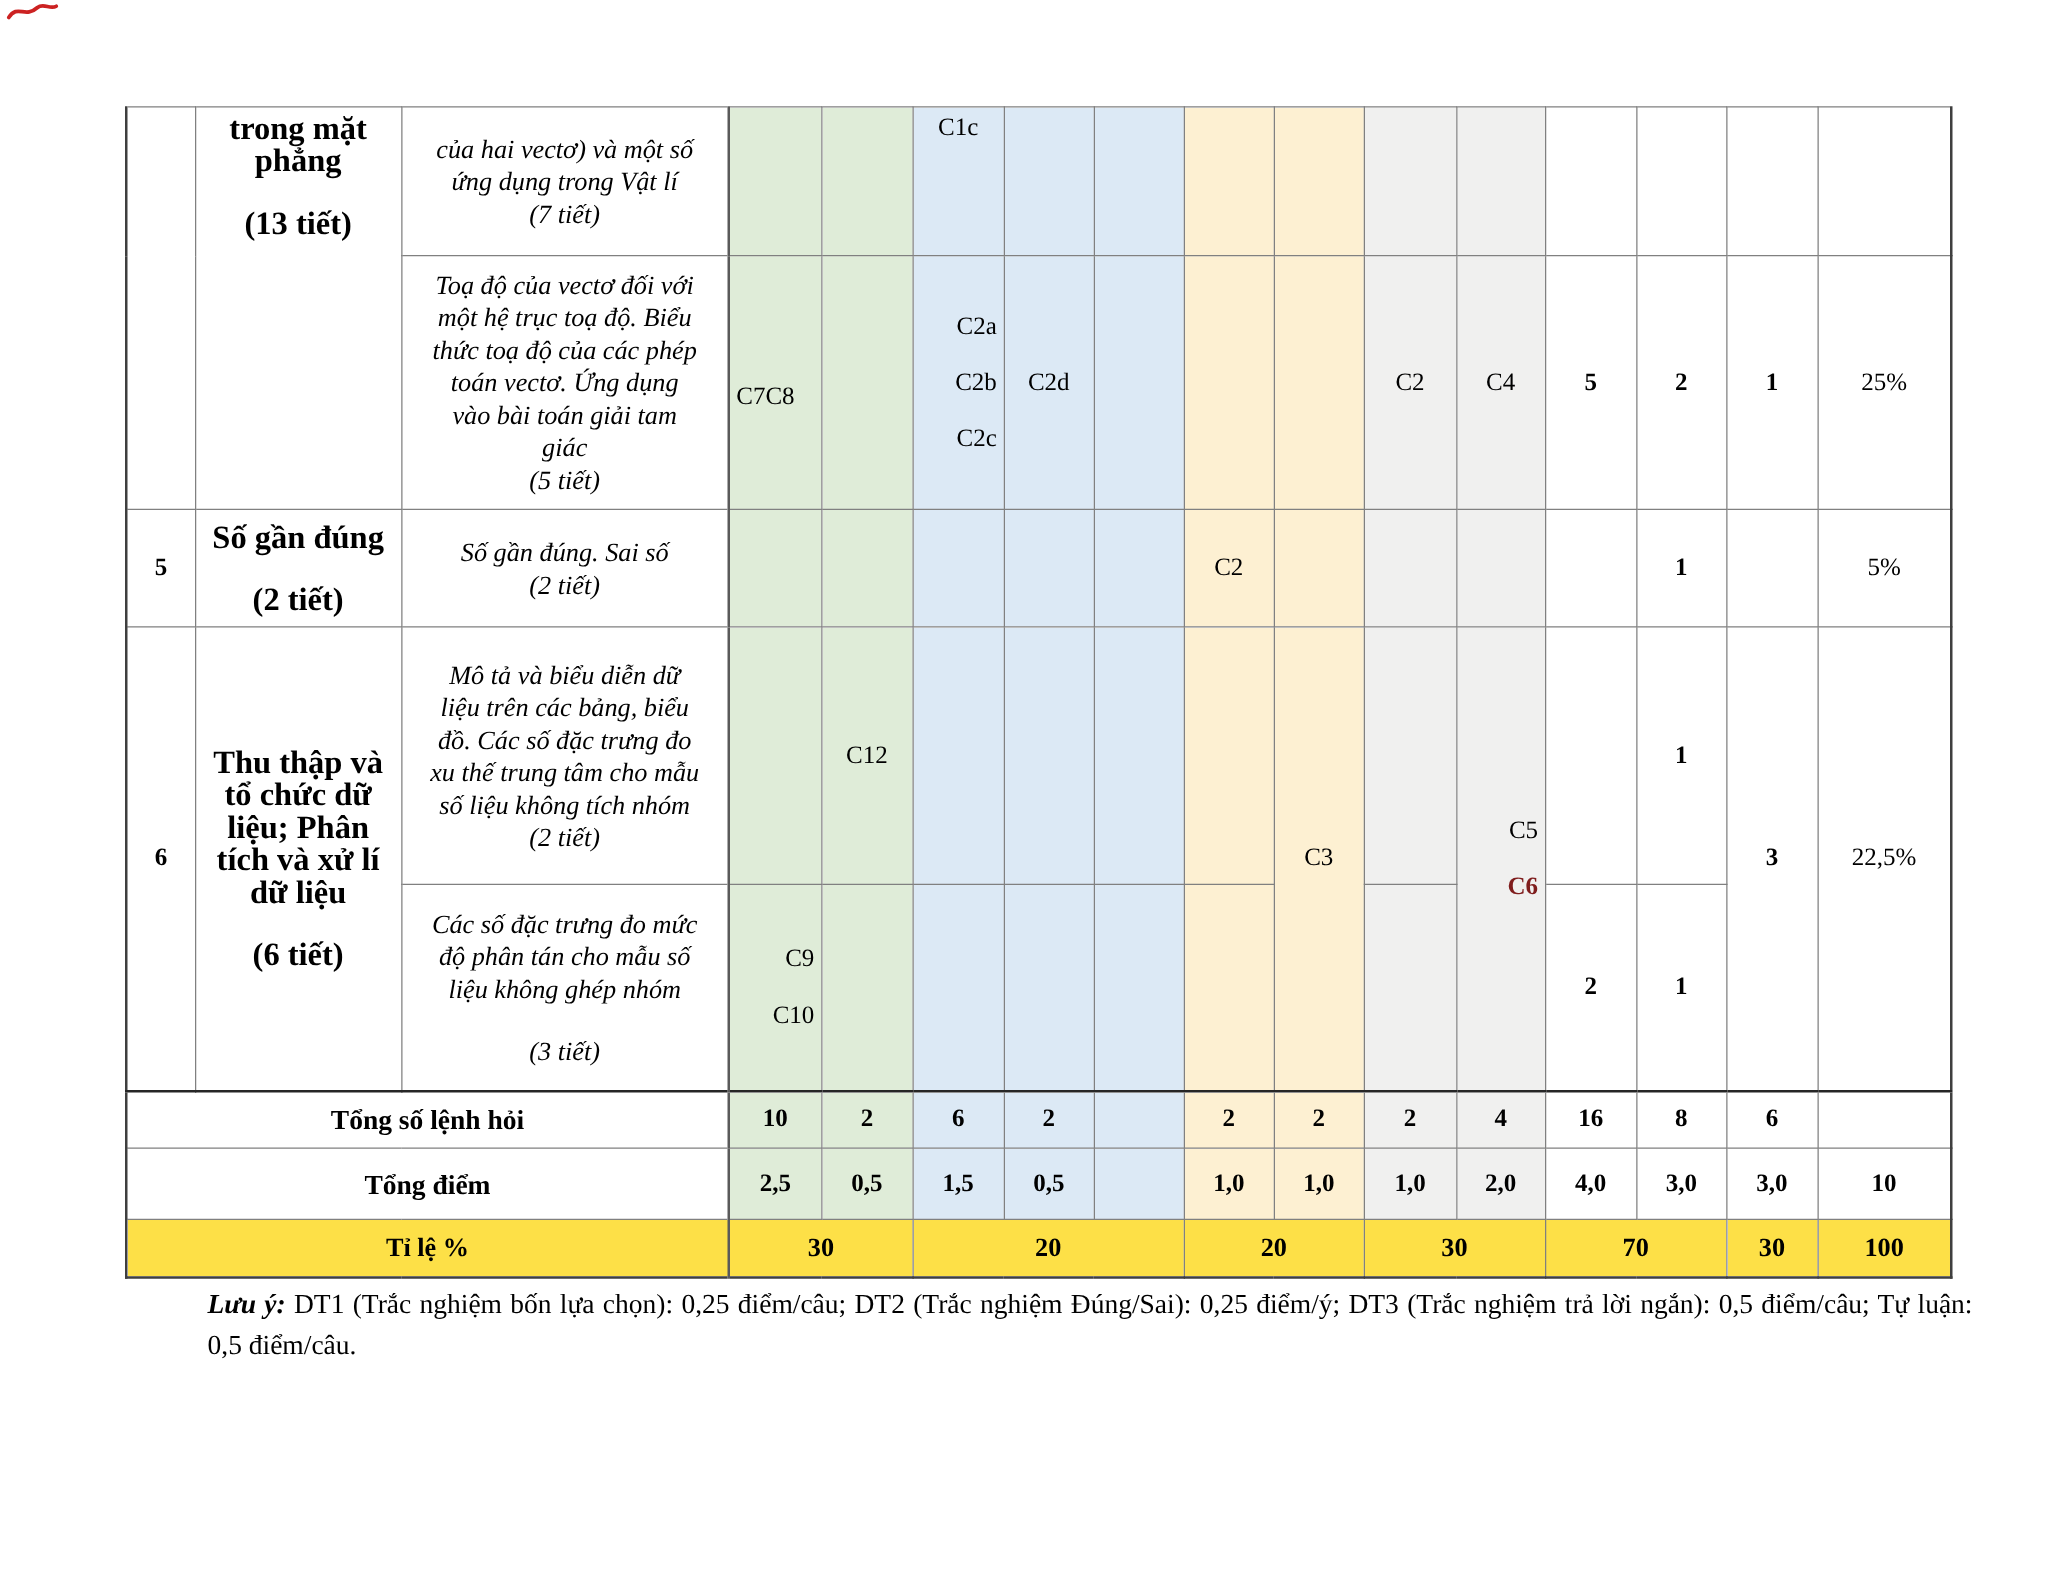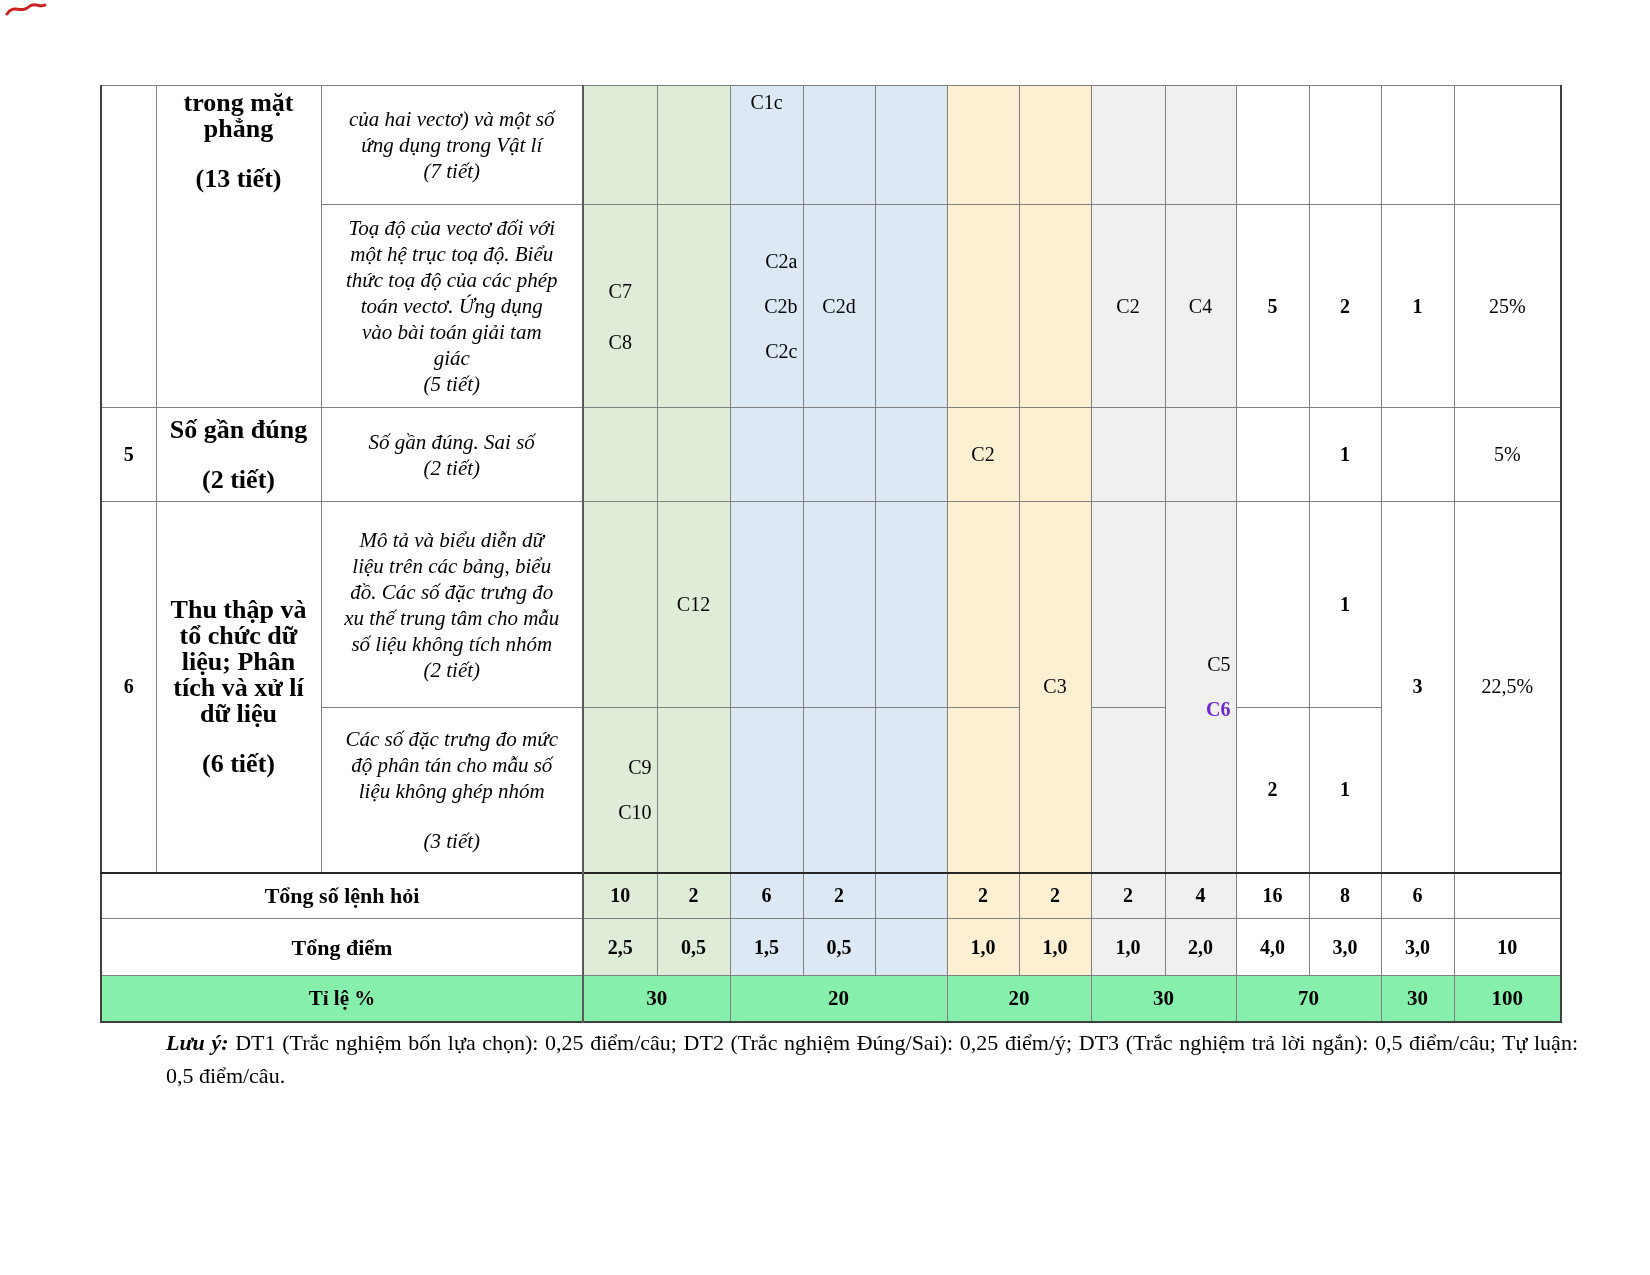--- a/index.html
+++ b/index.html
@@ -34,42 +34,42 @@
   td.g {background:#dfecd8;}
   td.b {background:#dce9f5;}
   td.t {background:#fdf0d2;}
   td.gy{background:#f0f0ef;}
   td.y {background:#ffff00;}
 
   td.thickL{border-left:2px solid #5a5a5a;}
   tr.totals td{border-top:2.5px solid #262626;}
 
   .bold{font-weight:bold;}
-  .red{color:#6d28d9;font-weight:bold;}
+  .red{color:#7f1d1d;font-weight:bold;}
 
   td.topic{font-weight:bold;padding:2px 13px;line-height:26px;font-size:26px;}
   td.content{font-style:italic;padding:2px 22px;font-size:21px;line-height:26px;margin-left:22px;}
   td.top{vertical-align:top;padding-top:4px;}
 
   .hours-gap{display:block;margin-top:24px;}
   .hours{display:block;}
   .stack{display:flex;flex-direction:column;align-items:flex-end;row-gap:20px;}
-  .stack-wide{display:flex;flex-direction:column;align-items:center;row-gap:26px;margin-top:22px;}
+  .stack-wide{display:flex;flex-direction:row;align-items:center;row-gap:26px;margin-top:22px;}
 
   tr.rA {height:119px;}
   tr.rB {height:203px;}
   tr.r5 {height:94px;}
   tr.r6a{height:206px;}
   tr.r6b{height:165px;}
   tr.t1 {height:46px;}
   tr.t2 {height:57px;}
   tr.t3 {height:46px;}
 
   tr.t1 td, tr.t2 td{font-weight:bold;}
-  tr.t3 td{font-weight:bold;background:#86efac;font-size:21px;}
+  tr.t3 td{font-weight:bold;background:#fde047;font-size:21px;}
   td.label-cell{font-weight:bold;font-size:22px;}
 
   .note{
     position:absolute;left:166px;top:1026px;width:1412px;
     font-size:22px;line-height:33px;text-align:justify;margin:0;
   }
   .note .lbl{font-weight:bold;font-style:italic;}
 </style>
 </head>
 <body>

